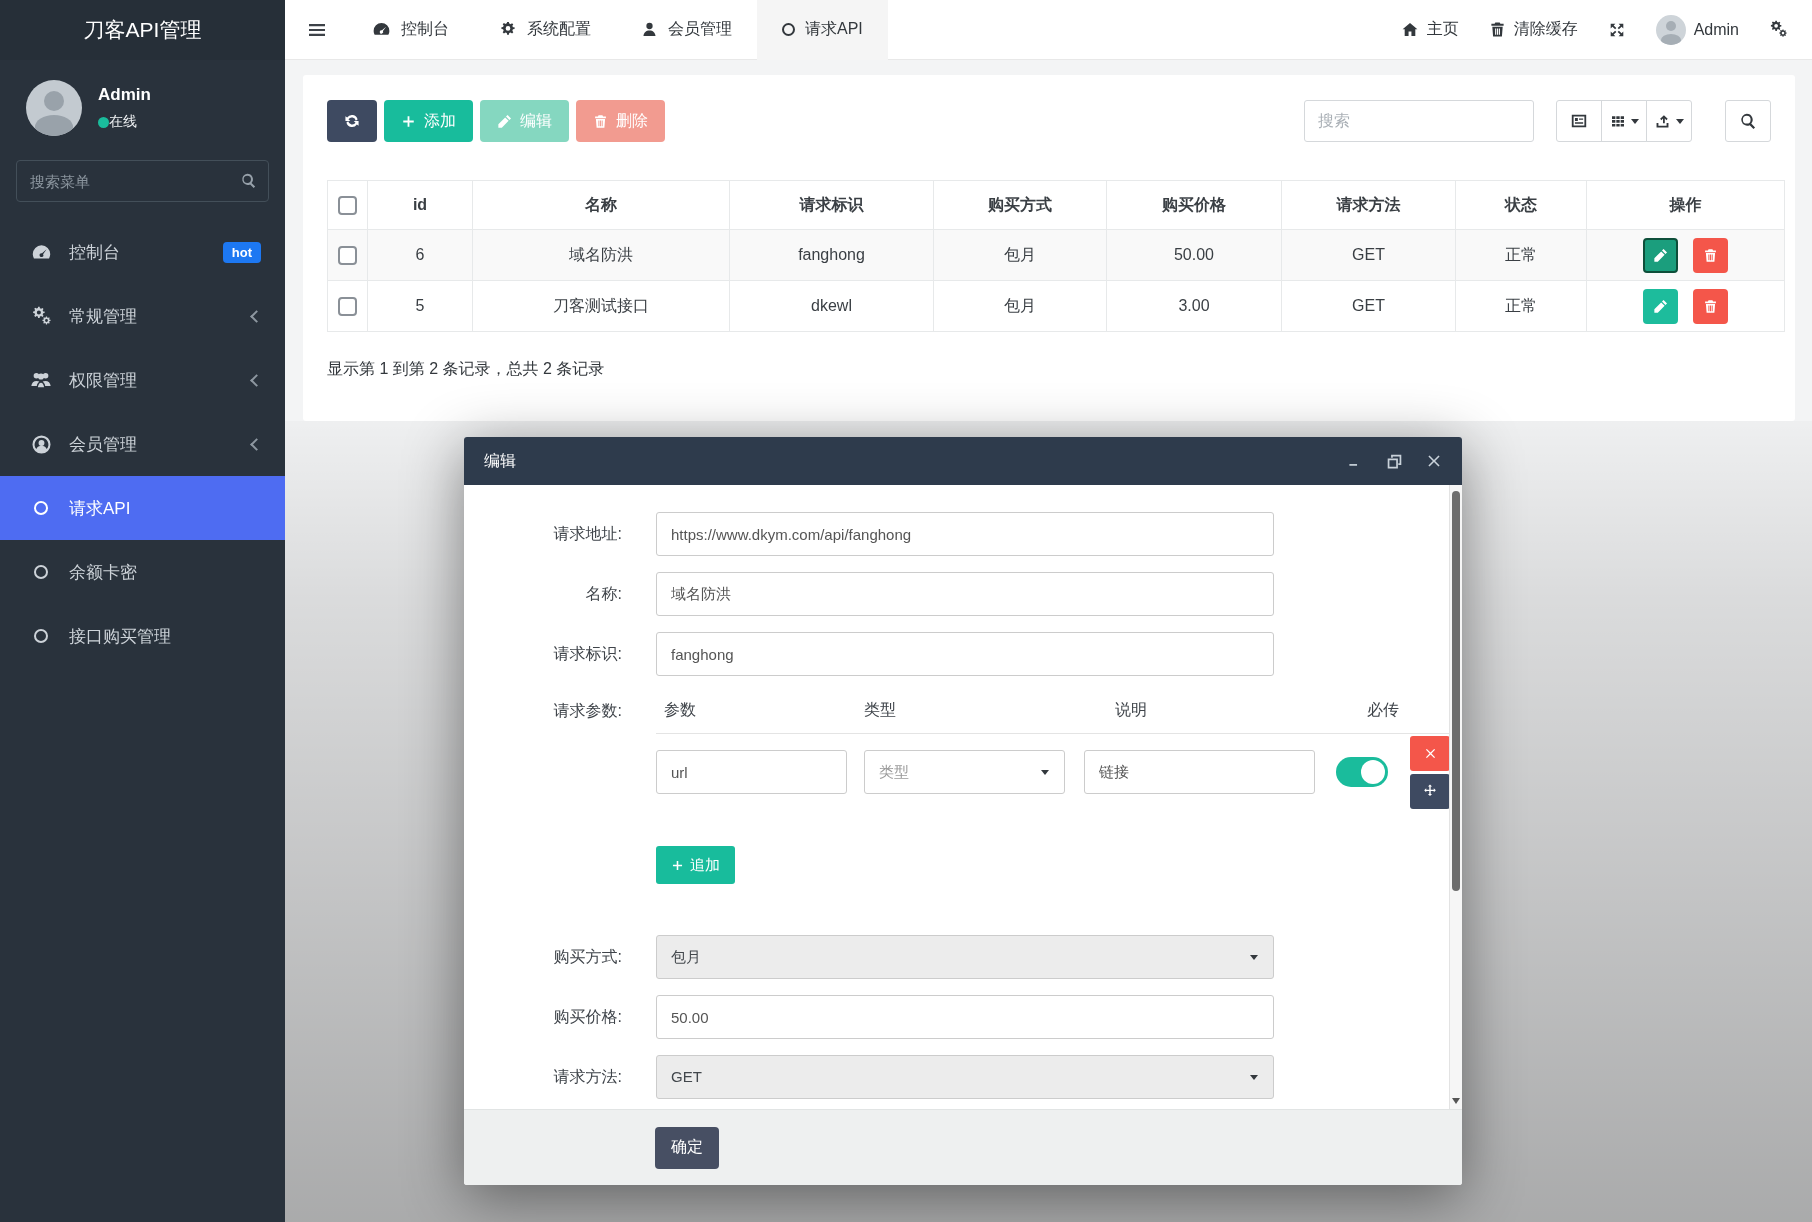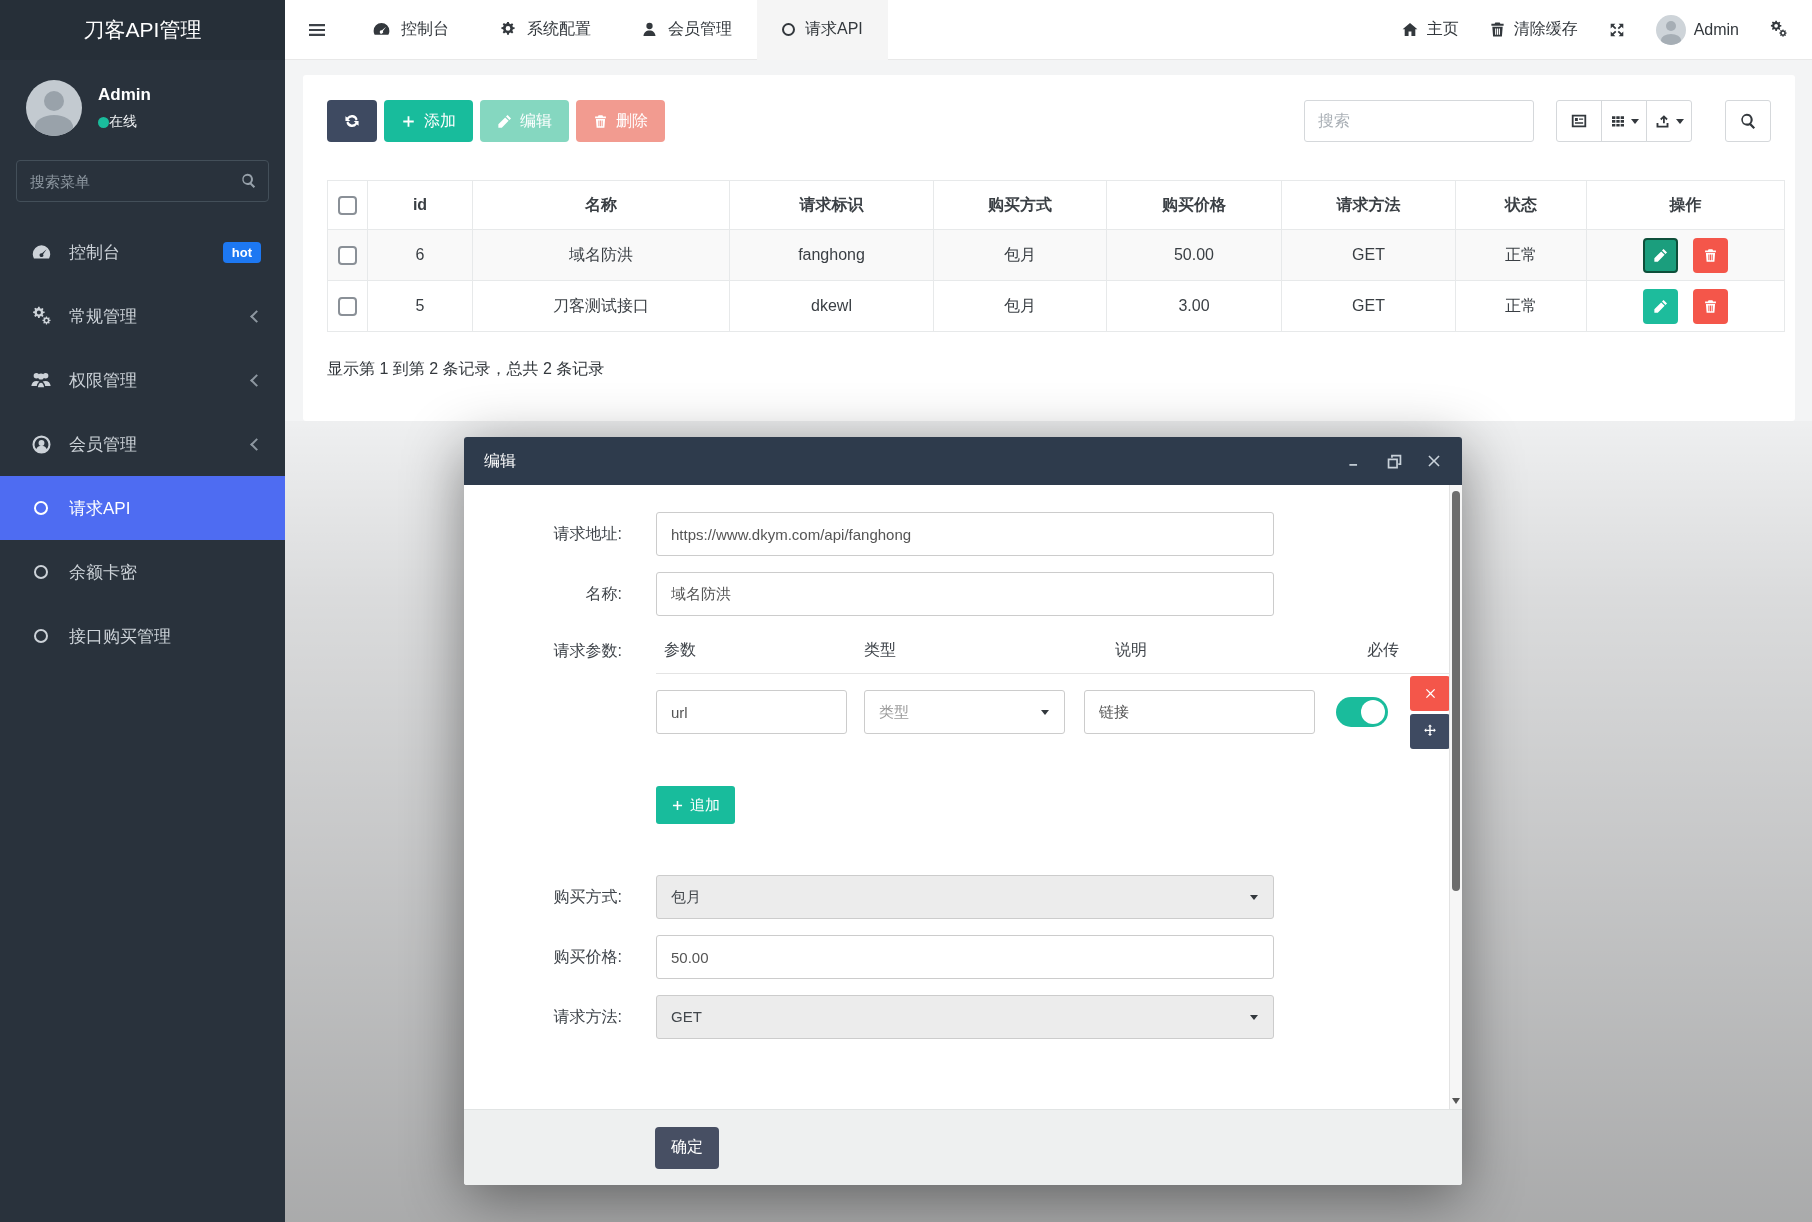--- a/index.html
+++ b/index.html
@@ -504,20 +504,24 @@
 
   <div class="modal-body">
     <div class="frow">
       <div class="flabel">请求地址:</div>
       <div class="fctrl"><input class="tinput" type="text" value="https://www.dkym.com/api/fanghong" style=""></div>
     </div>
     <div class="frow">
       <div class="flabel">名称:</div>
       <div class="fctrl"><input class="tinput" type="text" value="域名防洪" style=""></div>
     </div>
+    <div class="frow">
+      <div class="flabel">请求标识:</div>
+      <div class="fctrl"><input class="tinput" type="text" value="fanghong" style=""></div>
+    </div>
 
     <div class="frow params" style="margin-top:24px; margin-bottom:0;">
       <div class="flabel" style="line-height:22px;">请求参数:</div>
       <div class="fctrl">
         <div class="p-headers">
           <span class="ph-param">参数</span>
           <span class="ph-type">类型</span>
           <span class="ph-desc">说明</span>
           <span class="ph-req">必传</span>
         </div>

